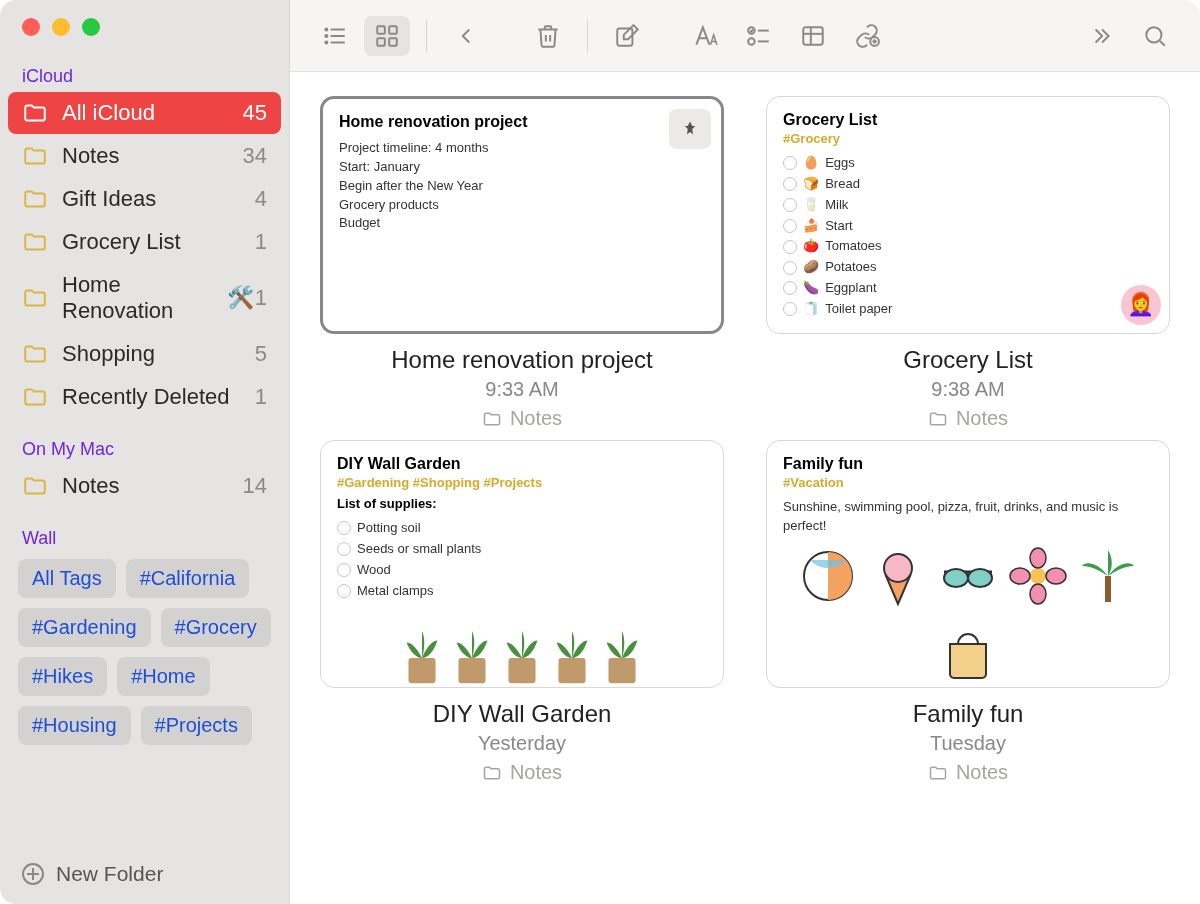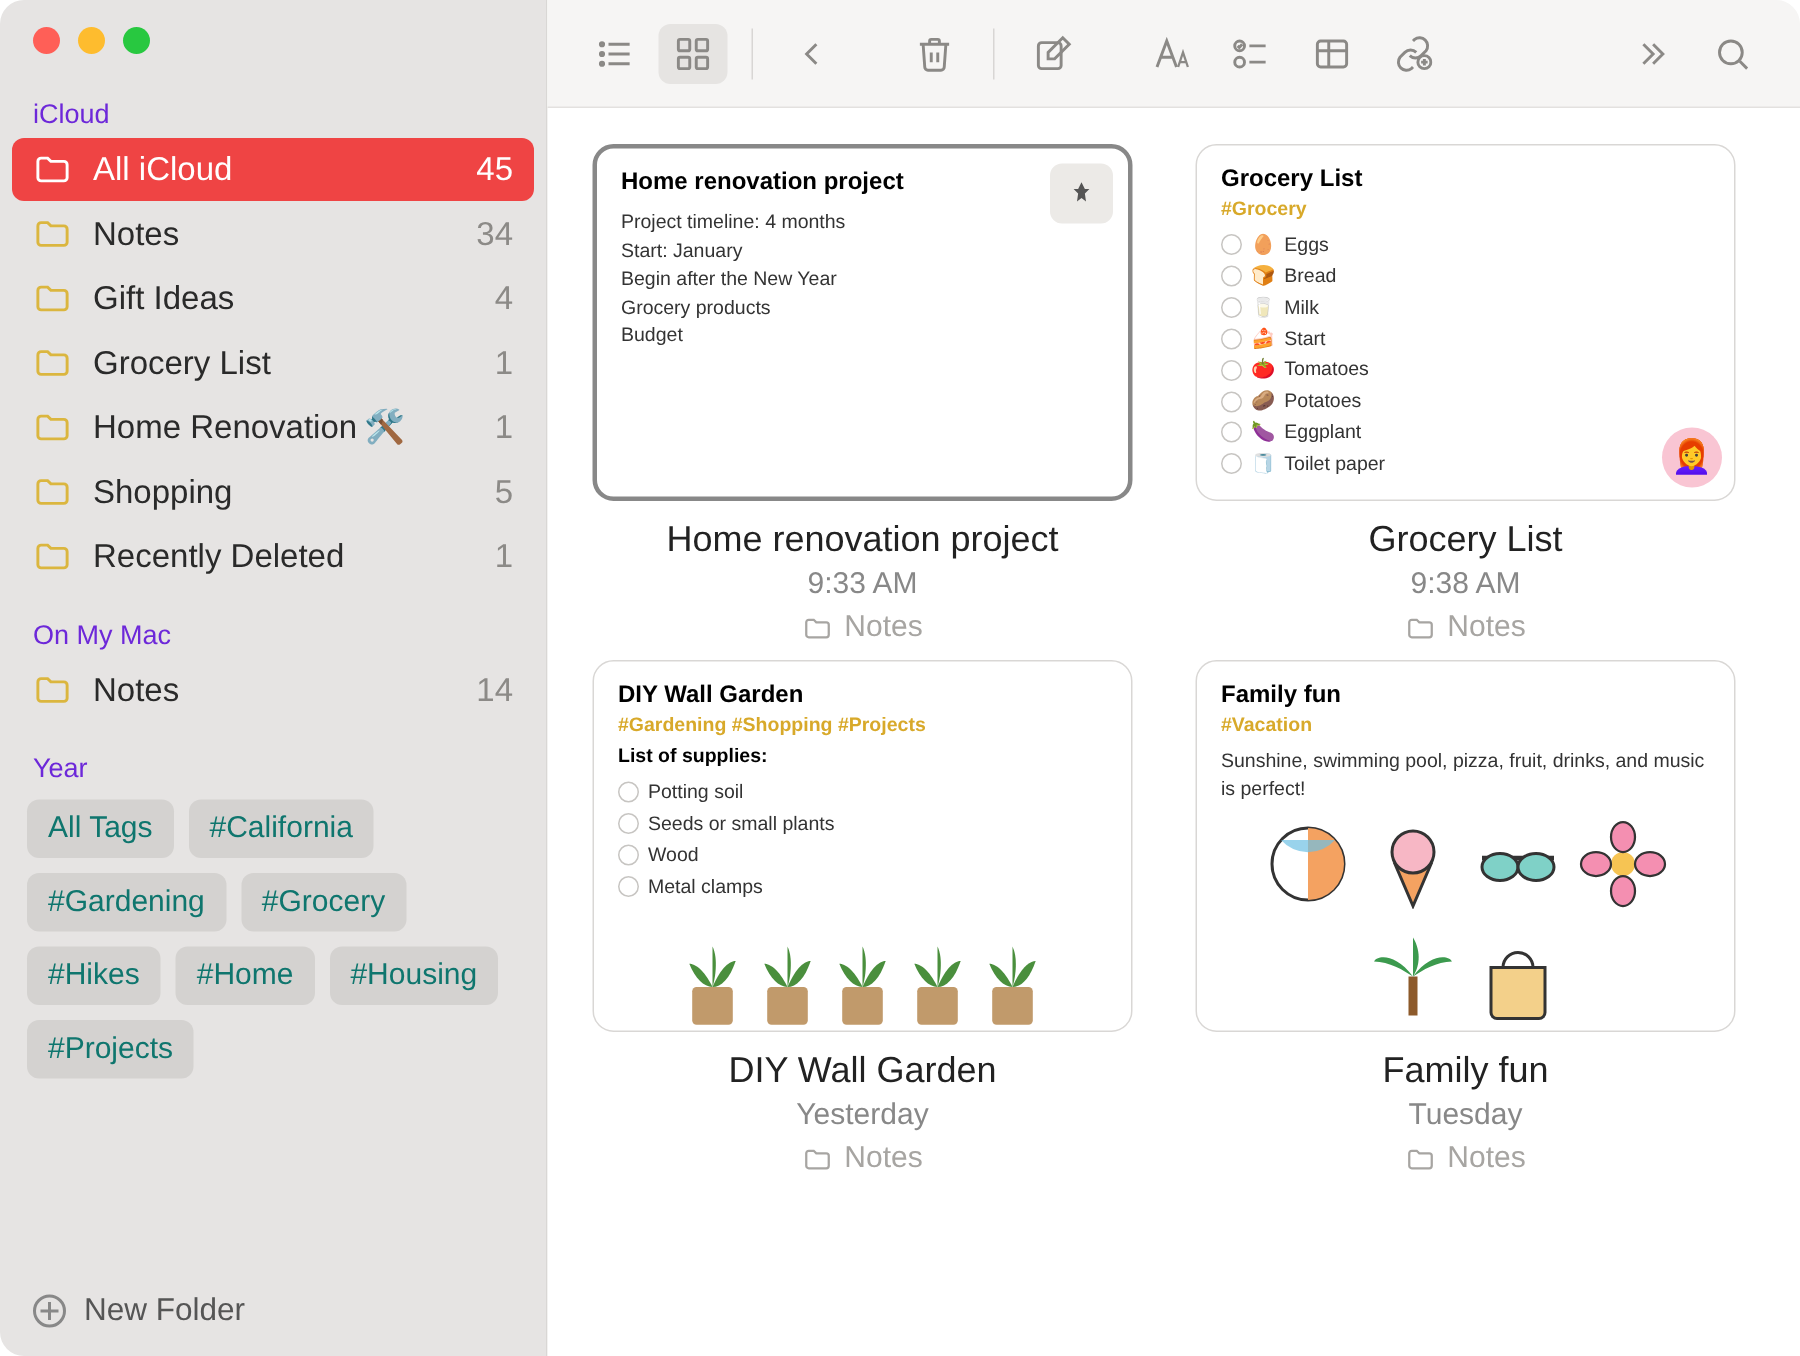--- a/index.html
+++ b/index.html
@@ -45,21 +45,21 @@
 .folder-item .f-icon { width:26px; margin-right:14px; fill:none; stroke:#dbb63f; stroke-width:1.8; flex:none;}
 .folder-item.active .f-icon { stroke:#fff;}
 .folder-item .label { flex:1; display:flex; align-items:center; gap:5px;}
 .folder-item .count { color:#8c8a87; font-size:22px;}
 .tags-wrap { padding:6px 18px; display:flex; flex-wrap:wrap; gap:10px;}
 .tag-chip {
   background:#d4d2d0;
   border-radius:8px;
   padding:8px 14px;
   font-size:20px;
-  color:#0f766e;
+  color:#1d4ed8;
 }
 .new-folder {
   margin-top:auto;
   display:flex; align-items:center; gap:12px;
   padding:14px 22px 18px;
   color:#555; font-size:21px;
 }
 .plus-circle {
   width:22px; height:22px; border:2px solid #888; border-radius:50%;
   position:relative;
@@ -91,21 +91,21 @@
   border-radius:8px;
   color:#8b8986;
 }
 .tb-btn svg{ width:26px; height:26px; stroke:#8b8986; fill:none; stroke-width:1.8;}
 .tb-btn.active { background:#e6e4e2;}
 .tb-sep { width:1px; height:34px; background:#d8d6d4; margin:0 8px;}
 .tb-spacer { flex:1;}
 
 .cards-area { flex:1; padding:24px 30px; overflow:auto;}
 .cards-row { display:flex; gap:42px; margin-bottom:10px;}
-.card-col { width:360px; display:flex; flex-direction:column; align-items:center;}
+.card-col { width:404px; display:flex; flex-direction:column; align-items:center;}
 .card {
   width:100%;
   height:238px;
   border:1px solid #d9d7d5;
   border-radius:14px;
   background:#fff;
   padding:14px 16px;
   position:relative;
   overflow:hidden;
 }
@@ -211,21 +211,21 @@
   <div class="folder-list" id="folders-local">
       <div class="folder-item">
         <svg class="f-icon" viewBox="0 0 24 24">
           <path d="M3 7a2 2 0 0 1 2-2h4l2 2h8a2 2 0 0 1 2 2v8a2 2 0 0 1-2 2H5a2 2 0 0 1-2-2z"></path>
         </svg>
         <span class="label">Notes</span>
         <span class="count">14</span>
       </div>
     </div>
 
-  <div class="section-label" style="margin-top:14px">Year</div>
+  <div class="section-label" style="margin-top:14px">Wall</div>
   <div class="tags-wrap" id="tags-wrap">
       <span class="tag-chip">All Tags</span>
       <span class="tag-chip">#California</span>
       <span class="tag-chip">#Gardening</span>
       <span class="tag-chip">#Grocery</span>
       <span class="tag-chip">#Hikes</span>
       <span class="tag-chip">#Home</span>
       <span class="tag-chip">#Housing</span>
       <span class="tag-chip">#Projects</span>
     </div>

